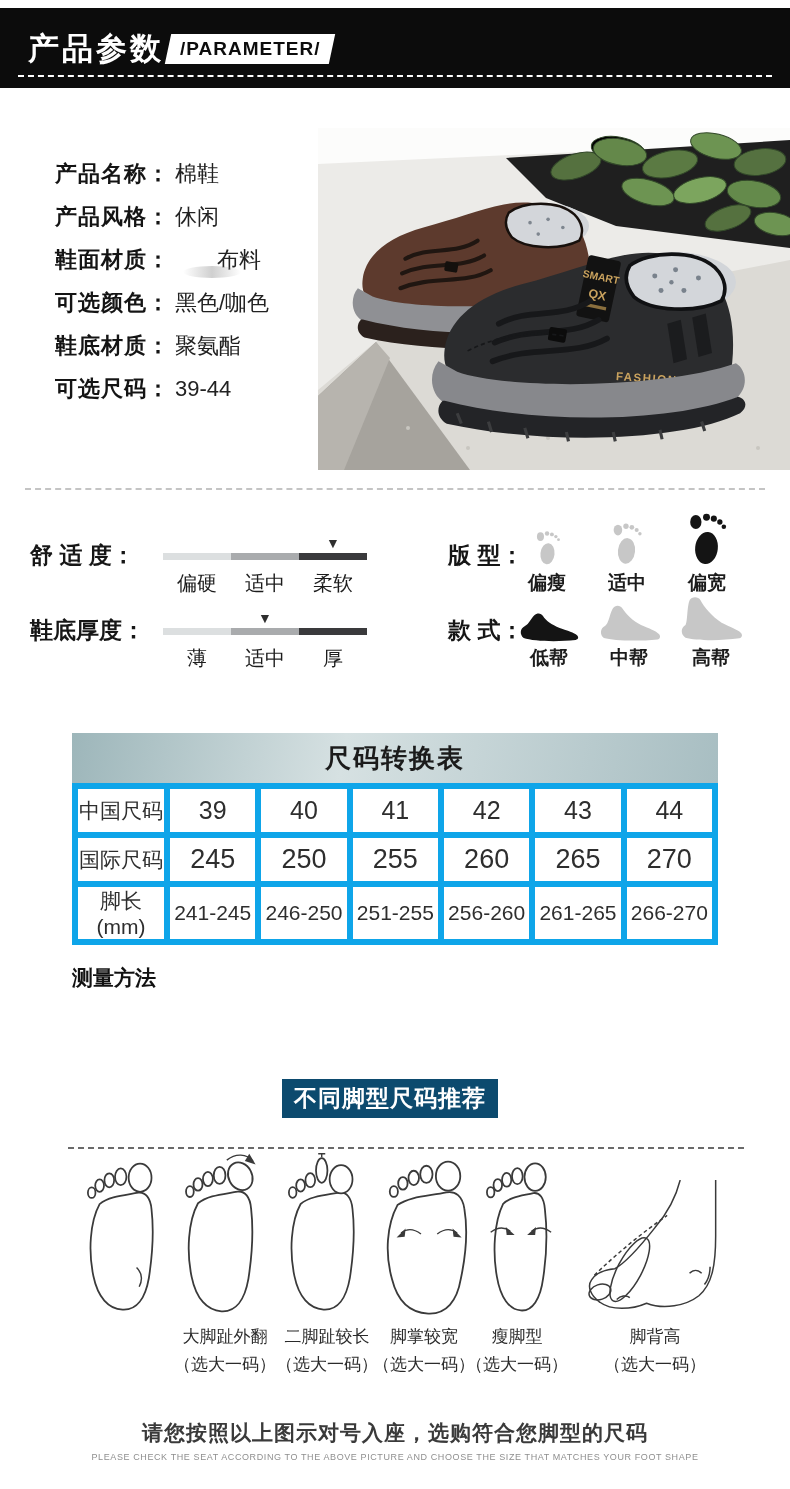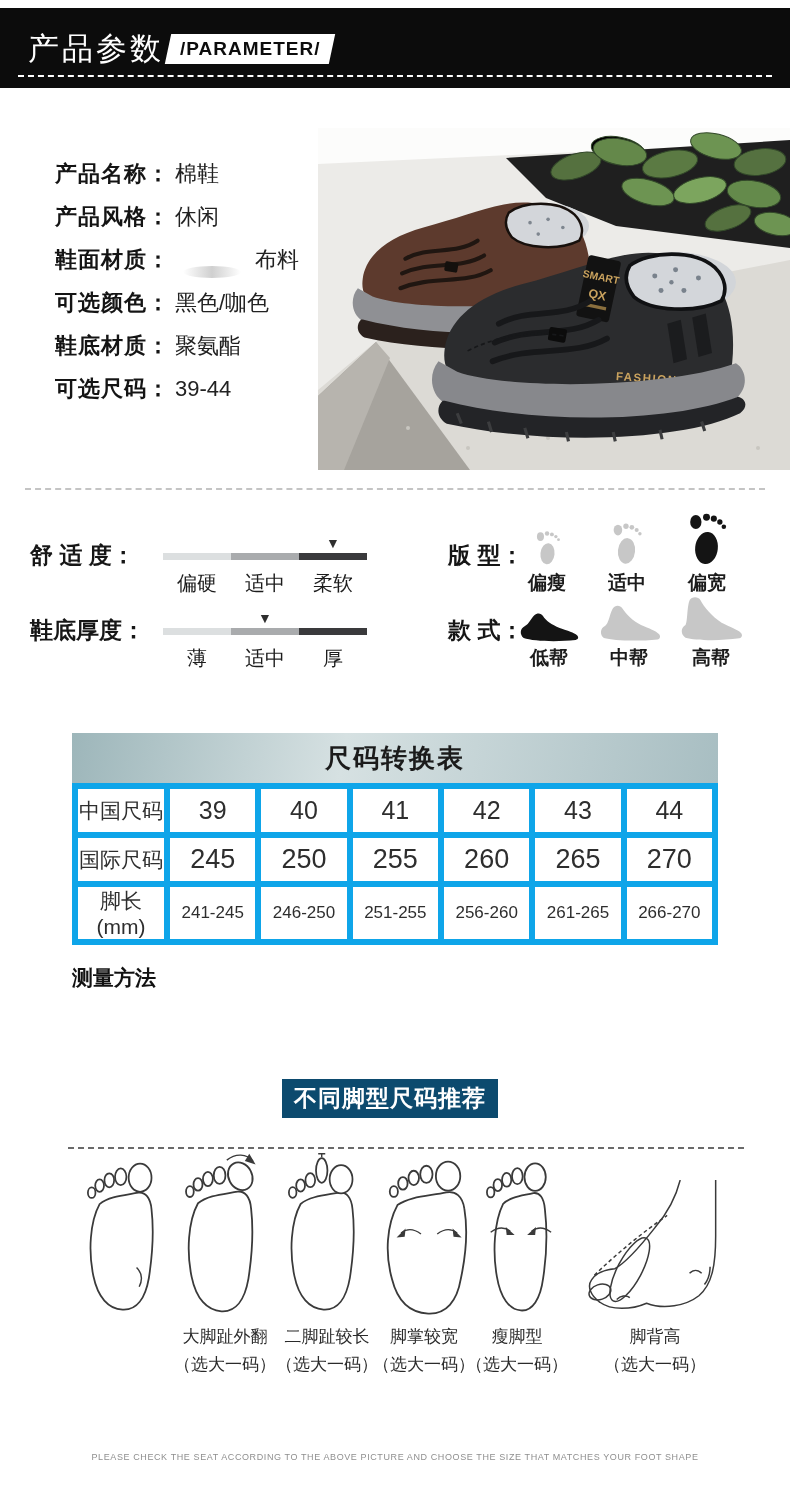--- a/index.html
+++ b/index.html
@@ -2,21 +2,21 @@
 <html><head>
 <meta charset="utf-8">
 <style>
   *{margin:0;padding:0;box-sizing:border-box}
   html,body{background:#fff}
   .page{position:relative;width:790px;height:1489px;margin:0 auto;background:#fff;
         font-family:"Liberation Sans","DejaVu Sans",sans-serif;overflow:hidden;color:#1a1a1a}
 
   
   .header{position:absolute;left:0;top:8px;width:790px;height:80px;background:#0c0c0c}
-  .header-title{position:absolute;left:28px;top:20px;color:#fff;font-size:31px;font-weight:normal;letter-spacing:3px}
+  .header-title{position:absolute;left:28px;top:20px;color:#fff;font-size:31px;font-weight:bold;letter-spacing:3px}
   .param-box{position:absolute;left:168px;top:26px;background:#fff;transform:skewX(-12deg);padding:4px 12px}
   .param-box span{display:inline-block;transform:skewX(12deg);font-size:19px;font-weight:bold;color:#0c0c0c;letter-spacing:1px}
   .header-dash{position:absolute;left:18px;right:18px;bottom:11px;border-top:2px dashed #fff}
 
   
   .info{position:absolute;left:55px;top:162px;width:260px}
   .info-row{display:flex;margin-bottom:20px;height:23px;line-height:23px;font-size:22px}
   .info-row .lbl{font-weight:bold;color:#141414;width:120px;letter-spacing:1px}
   .info-row .val{color:#222}
   .smudge{position:absolute;left:128px;top:104px;width:58px;height:12px;border-radius:50%;
@@ -45,21 +45,21 @@
   .size-table{position:absolute;left:72px;top:733px;width:646px}
   .st-header{height:50px;background:linear-gradient(100deg,#9db6ba 0%,#d6e1e2 42%,#a8bec2 100%);
              display:flex;align-items:center;justify-content:center;font-size:26px;font-weight:bold;
              color:#1b1b1b;letter-spacing:2px}
   .size-table table{width:100%;border-collapse:collapse;table-layout:fixed}
   .size-table td{border:6px solid #0ea5e9;text-align:center;height:49px;color:#2e2e2e;overflow:hidden}
   .size-table td.rowhead{font-size:21px}
   .size-table col.c0{width:92px}
   .size-table tr.r0 td.val{font-size:25px}
   .size-table tr.r1 td.val{font-size:27px}
-  .size-table tr.r2 td.val{font-size:17px}
+  .size-table tr.r2 td.val{font-size:21px}
 
   
   .measure-title{position:absolute;left:72px;top:964px;font-size:21px;font-weight:bold;color:#111}
   .measure-desc{position:absolute;left:72px;top:1000px;font-size:19px;color:#9c9c9c;letter-spacing:.5px}
 
   
   .banner{position:absolute;left:282px;top:1079px;width:216px;height:39px;background:#0c4a6e;
           color:#fff;font-size:23px;font-weight:bold;text-align:center;line-height:39px;letter-spacing:1px}
 
   
@@ -93,21 +93,21 @@
     <div class="info-row">
       <span class="lbl">产品名称：</span>
       <span class="val">棉鞋</span>
     </div>
     <div class="info-row">
       <span class="lbl">产品风格：</span>
       <span class="val">休闲</span>
     </div>
     <div class="info-row">
       <span class="lbl">鞋面材质：</span>
-      <span class="val" style="margin-left:80px">布料</span>
+      <span class="val" style="margin-left:42px">布料</span>
     </div>
     <div class="info-row">
       <span class="lbl">可选颜色：</span>
       <span class="val">黑色/咖色</span>
     </div>
     <div class="info-row">
       <span class="lbl">鞋底材质：</span>
       <span class="val">聚氨酯</span>
     </div>
     <div class="info-row">
@@ -405,15 +405,16 @@
   </div>
   <div class="foot-label" style="left:517px">
     <div>瘦脚型</div>
     <div>（选大一码）</div>
   </div>
   <div class="foot-label" style="left:655px">
     <div>脚背高</div>
     <div>（选大一码）</div>
   </div>
 
+  <div class="footer-cn">请您按照以上图示对号入座，选购符合您脚型的尺码</div>
   <div class="footer-en">PLEASE CHECK THE SEAT ACCORDING TO THE ABOVE PICTURE AND CHOOSE THE SIZE THAT MATCHES YOUR FOOT SHAPE</div>
 
 </div>
 
 </body></html>

